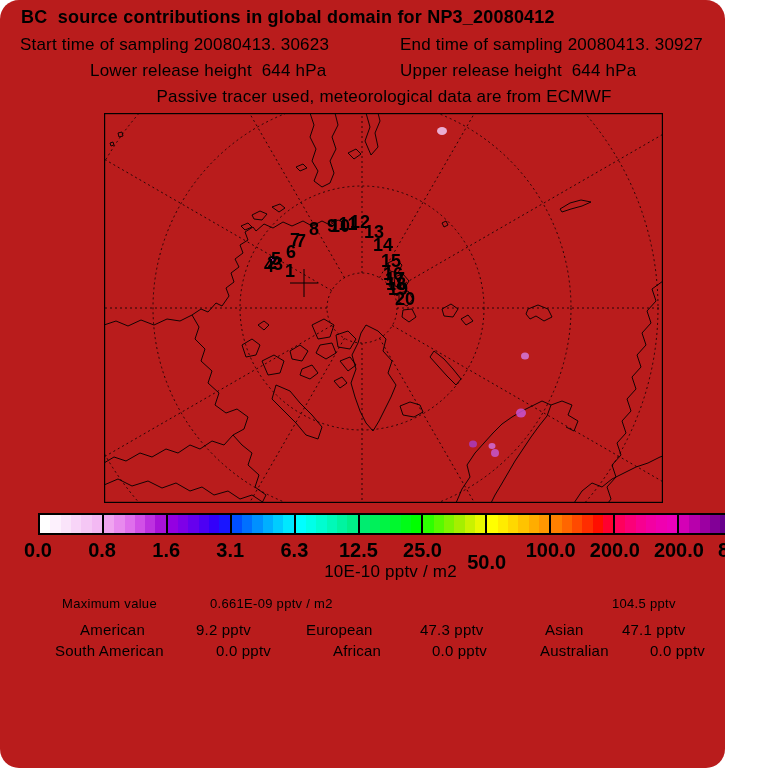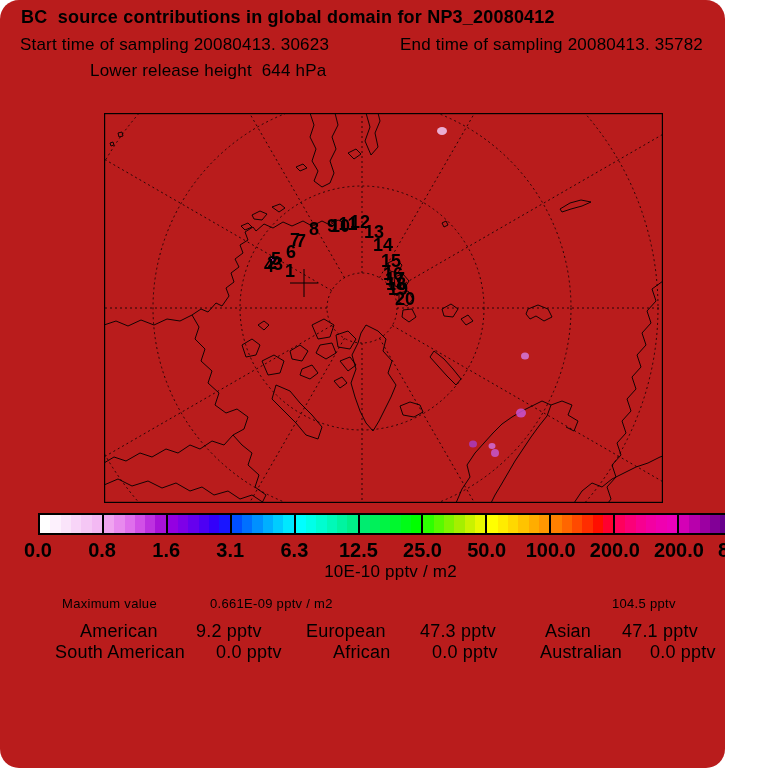--- a/index.html
+++ b/index.html
@@ -3,43 +3,45 @@
 <meta charset="utf-8">
 <style>
   html,body{margin:0;padding:0;background:#fff;}
   body{width:768px;height:768px;font-family:"Liberation Sans",sans-serif;color:#000;}
   .page{position:relative;width:725px;height:768px;background:#b91c1c;overflow:hidden;border-radius:19px;}
   .abs{position:absolute;white-space:pre;}
   .title{font-size:18px;font-weight:bold;letter-spacing:.2px;}
   .sub{font-size:17px;letter-spacing:.2px;}
   .center-line{left:0;width:768px;text-align:center;}
   .stat1{font-size:13px;letter-spacing:.3px;}
-  .stat2{font-size:18px;letter-spacing:.2px;}
+  .stat2{font-size:15px;letter-spacing:.2px;}
   #map-svg{position:absolute;left:104px;top:113px;}
   .coast{fill:none;stroke:#000;stroke-width:0.9;stroke-linejoin:round;}
   .grat{fill:none;stroke:#000;stroke-width:0.8;stroke-dasharray:2,3;}
   .marker{stroke:#000;stroke-width:1;}
   text.traj{font-family:"Liberation Sans",sans-serif;font-size:18px;font-weight:bold;text-anchor:middle;fill:#000;}
   #colorbar{position:absolute;left:38px;top:513px;width:705px;height:22px;border:2px solid #000;box-sizing:border-box;display:flex;background:#fff;}
   .cb-seg{flex:1;display:flex;border-right:2px solid #000;}
   .cb-seg:last-child{border-right:none;}
   .cb-cell{flex:1;}
   #cb-ticks{position:absolute;left:38px;top:539px;width:705px;height:20px;font-size:20px;font-weight:bold;}
   .cb-tick{position:absolute;top:0;transform:translateX(-50%);white-space:pre;}
   .cb-unit{position:absolute;left:38px;top:562px;width:705px;text-align:center;font-size:17px;letter-spacing:.2px;}
 </style>
 </head>
 <body>
 
 <div class="page">
 
   <div class="abs title" style="left:21px;top:7px;">BC  source contributions in global domain for NP3_20080412</div>
   <div class="abs sub" style="left:20px;top:35px;">Start time of sampling 20080413. 30623</div>
-  <div class="abs sub" style="left:400px;top:35px;">End time of sampling 20080413. 35782</div>
+  <div class="abs sub" style="left:400px;top:35px;">End time of sampling 20080413. 30927</div>
   <div class="abs sub" style="left:90px;top:61px;">Lower release height  644 hPa</div>
+  <div class="abs sub" style="left:400px;top:61px;">Upper release height  644 hPa</div>
+  <div class="abs sub center-line" style="top:87px;">Passive tracer used, meteorological data are from ECMWF</div>
 
   <svg id="map-svg" width="559" height="390" viewBox="0 0 559 390">
     <defs>
       <clipPath id="mapclip">
           <rect x="0" y="0" width="559" height="390"></rect>
         </clipPath>
     </defs>
 
     <g id="graticule" class="grat" clip-path="url(#mapclip)">
         <circle cx="258" cy="195" r="35"></circle>
@@ -218,21 +220,21 @@
       </div>
   </div>
   <div id="cb-ticks">
       <span class="cb-tick" style="left: 0px;">0.0</span>
       <span class="cb-tick" style="left: 64.0909px;">0.8</span>
       <span class="cb-tick" style="left: 128.182px;">1.6</span>
       <span class="cb-tick" style="left: 192.273px;">3.1</span>
       <span class="cb-tick" style="left: 256.364px;">6.3</span>
       <span class="cb-tick" style="left: 320.455px;">12.5</span>
       <span class="cb-tick" style="left: 384.545px;">25.0</span>
-      <span class="cb-tick" style="left: 448.636px;">50.0</span>
+      <span class="cb-tick" style="left: 448.636px; margin-top: 12px;">50.0</span>
       <span class="cb-tick" style="left: 512.727px;">100.0</span>
       <span class="cb-tick" style="left: 576.818px;">200.0</span>
       <span class="cb-tick" style="left: 640.909px;">200.0</span>
       <span class="cb-tick" style="left: 705px;">800.0</span>
     </div>
   <div class="cb-unit">10E-10 pptv / m2</div>
 
   <span class="abs stat1" style="left:62px;top:596px;">Maximum value</span>
   <span class="abs stat1" style="left:210px;top:596px;">0.661E-09 pptv / m2</span>
   <span class="abs stat1" style="left:612px;top:596px;">104.5 pptv</span>

